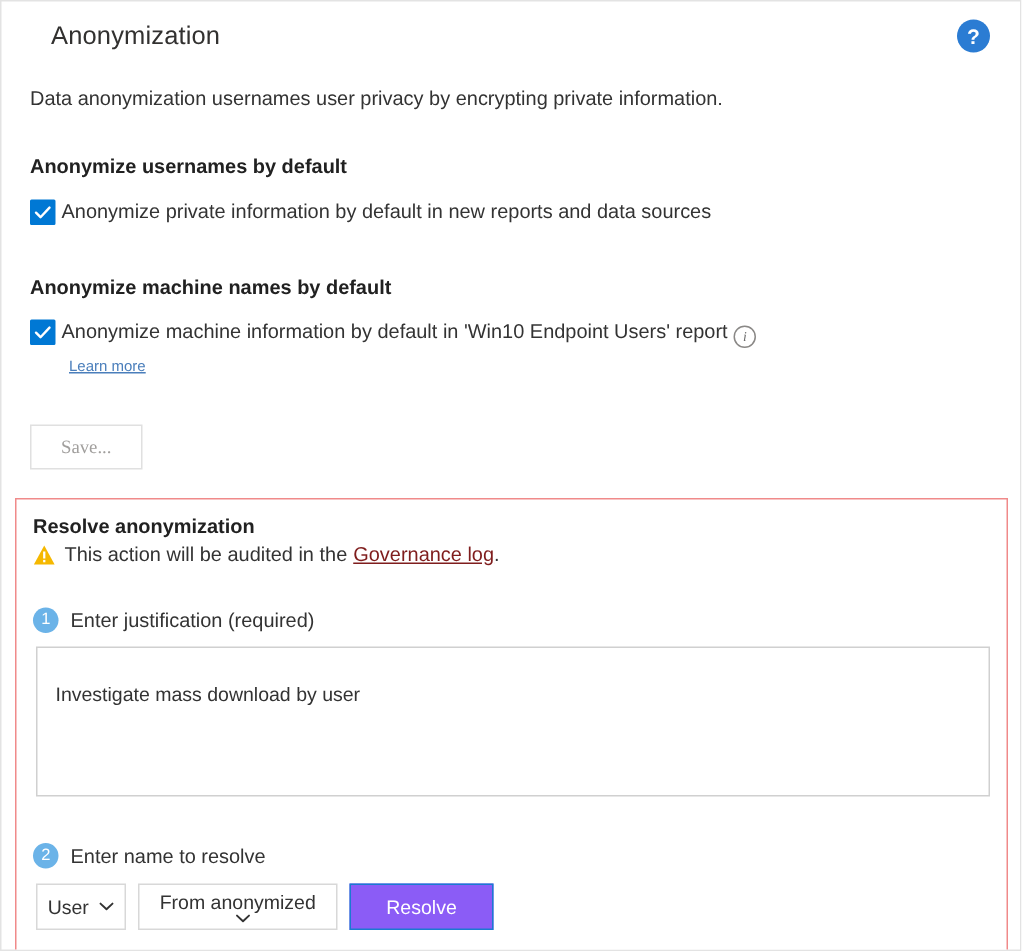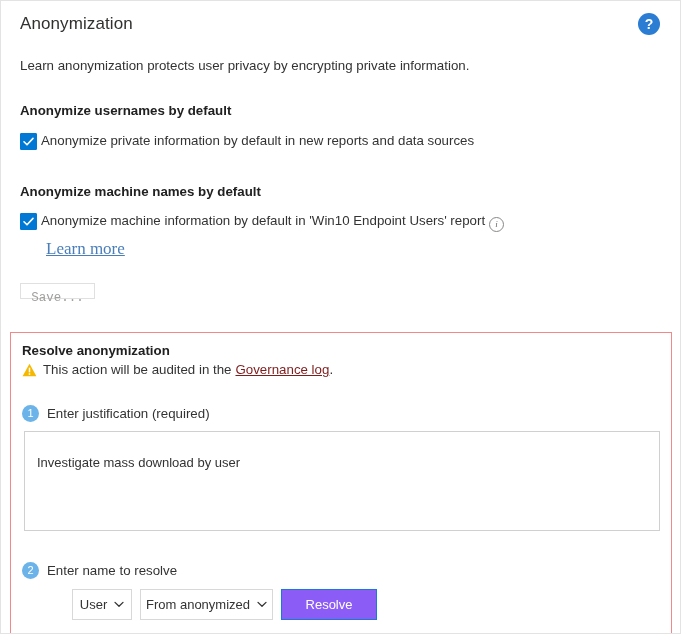--- a/index.html
+++ b/index.html
@@ -17,21 +17,21 @@
     height: 634px;
     box-sizing: border-box;
     background: #ffffff;
     border: 1px solid #e3e3e3;
     overflow: hidden;
   }
 
   
   .page-title {
     position: absolute;
-    left: 19px;
+    left: 33px;
     top: 13px;
     font-size: 17px;
     color: #323130;
     letter-spacing: .1px;
   }
   .help-icon {
     position: absolute;
     right: 20px;
     top: 12px;
     width: 22px;
@@ -112,40 +112,39 @@
     text-align: center;
     color: #6b6b6b;
     font-family: "Liberation Serif", serif;
     cursor: pointer;
   }
 
   .learn-more {
     position: absolute;
     left: 45px;
     top: 238px;
-    font-size: 17px;
+    font-size: 10px;
     color: #4a7ebb;
     text-decoration: underline;
     cursor: pointer;
-    font-family: Liberation Serif, serif;
   }
 
   
   .save-button {
     position: absolute;
     left: 19px;
     top: 282px;
     width: 75px;
-    height: 16px;
+    height: 30px;
     box-sizing: border-box;
     background: #ffffff;
     border: 1px solid #e0e0e0;
     color: #a19f9d;
     font-size: 12.5px;
-    font-family: Liberation Mono, monospace;
+    font-family: Liberation Serif, serif;
     cursor: default;
     text-align: center;
     line-height: 28px;
   }
 
   
   .resolve-panel {
     position: absolute;
     left: 9px;
     top: 331px;
@@ -245,22 +244,22 @@
     background: #ffffff;
     display: flex;
     align-items: center;
     justify-content: center;
     font-size: 13px;
     color: #333333;
     cursor: pointer;
     padding: 0 10px;
     white-space: nowrap;
   }
-  #dd-entity { width: 60px; margin-left: 48px; }
-  #dd-direction { width: 133px; margin-left: 8px; }
+  #dd-entity { width: 60px; }
+  #dd-direction { width: 133px; margin-left: 8px; flex-direction: column; }
   .chev {
     margin-left: 7px;
     flex: none;
   }
   .name-input {
     flex: 1;
     margin-left: 8px;
     box-sizing: border-box;
     border: 1px solid #d8d8d8;
     background: #ffffff;
@@ -284,21 +283,21 @@
   }
 </style>
 </head>
 <body>
 
 <div id="page">
 
   <div class="page-title">Anonymization</div>
   <div class="help-icon">?</div>
 
-  <div class="intro-text">Learn anonymization protects user privacy by encrypting private information.</div>
+  <div class="intro-text">Data anonymization usernames user privacy by encrypting private information.</div>
 
   <div class="section-head" id="head-usernames">Anonymize usernames by default</div>
   <div class="check-row" id="row-usernames">
     <span class="checkbox">
       <svg width="15" height="15" viewBox="0 0 15 15" aria-hidden="true">
           <path d="M3 7.8 L6 10.8 L12 4.4" fill="none" stroke="#ffffff" stroke-width="1.6" stroke-linecap="round" stroke-linejoin="round"></path>
         </svg>
     </span>
     <span class="check-label">Anonymize private information by default in new reports and data sources</span>
   </div>

